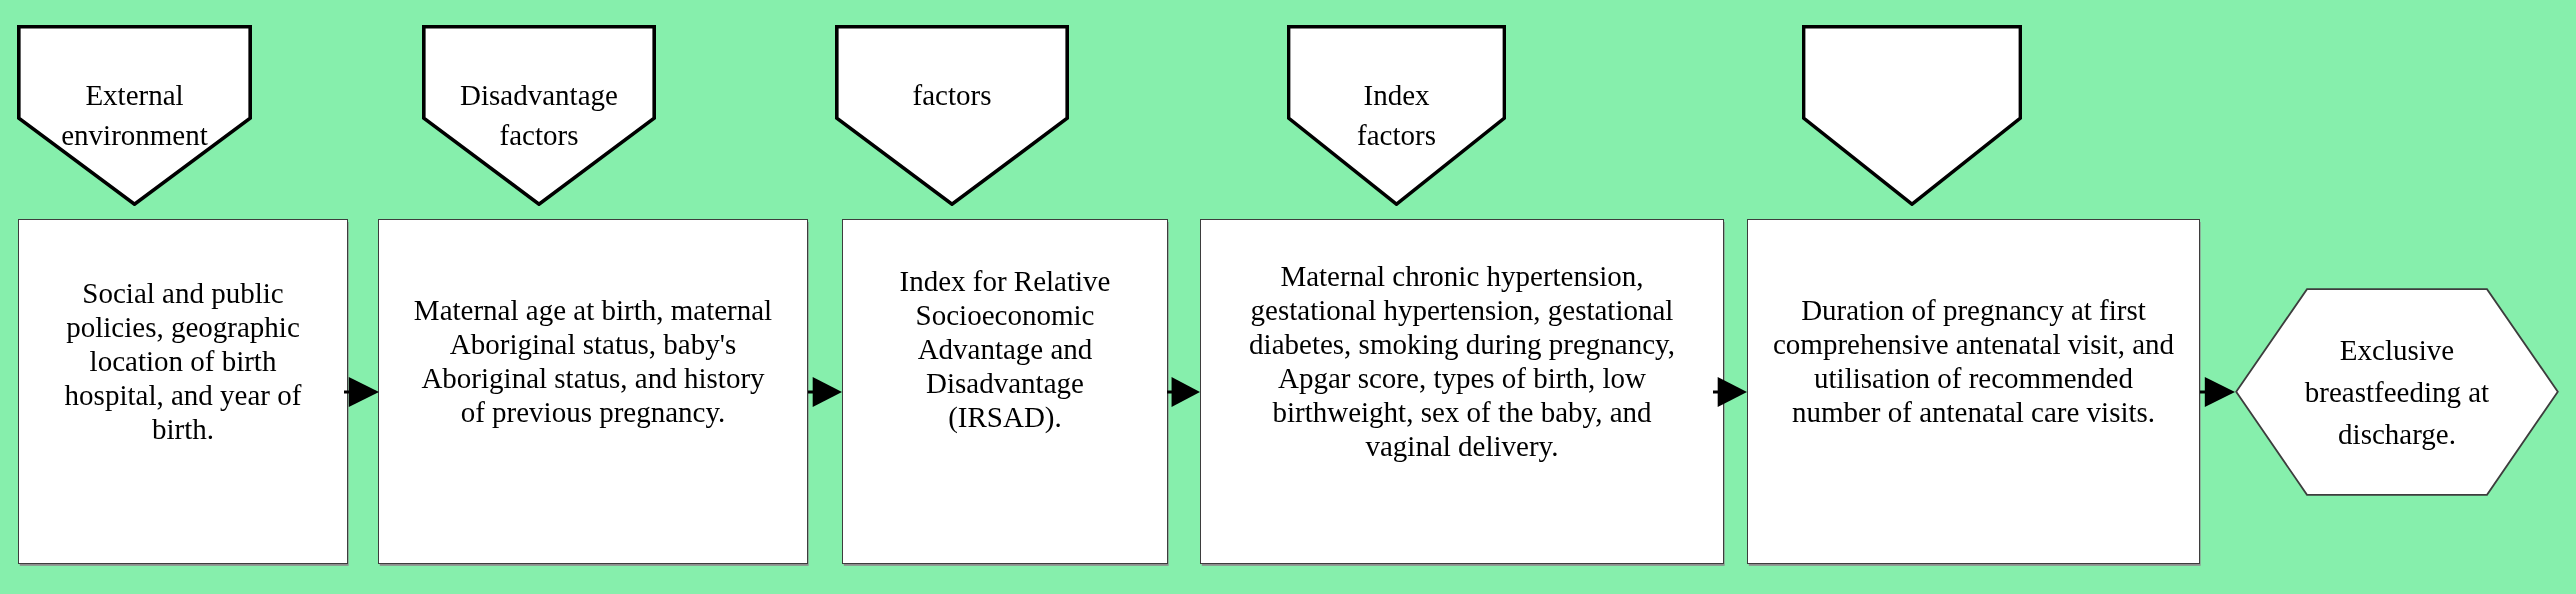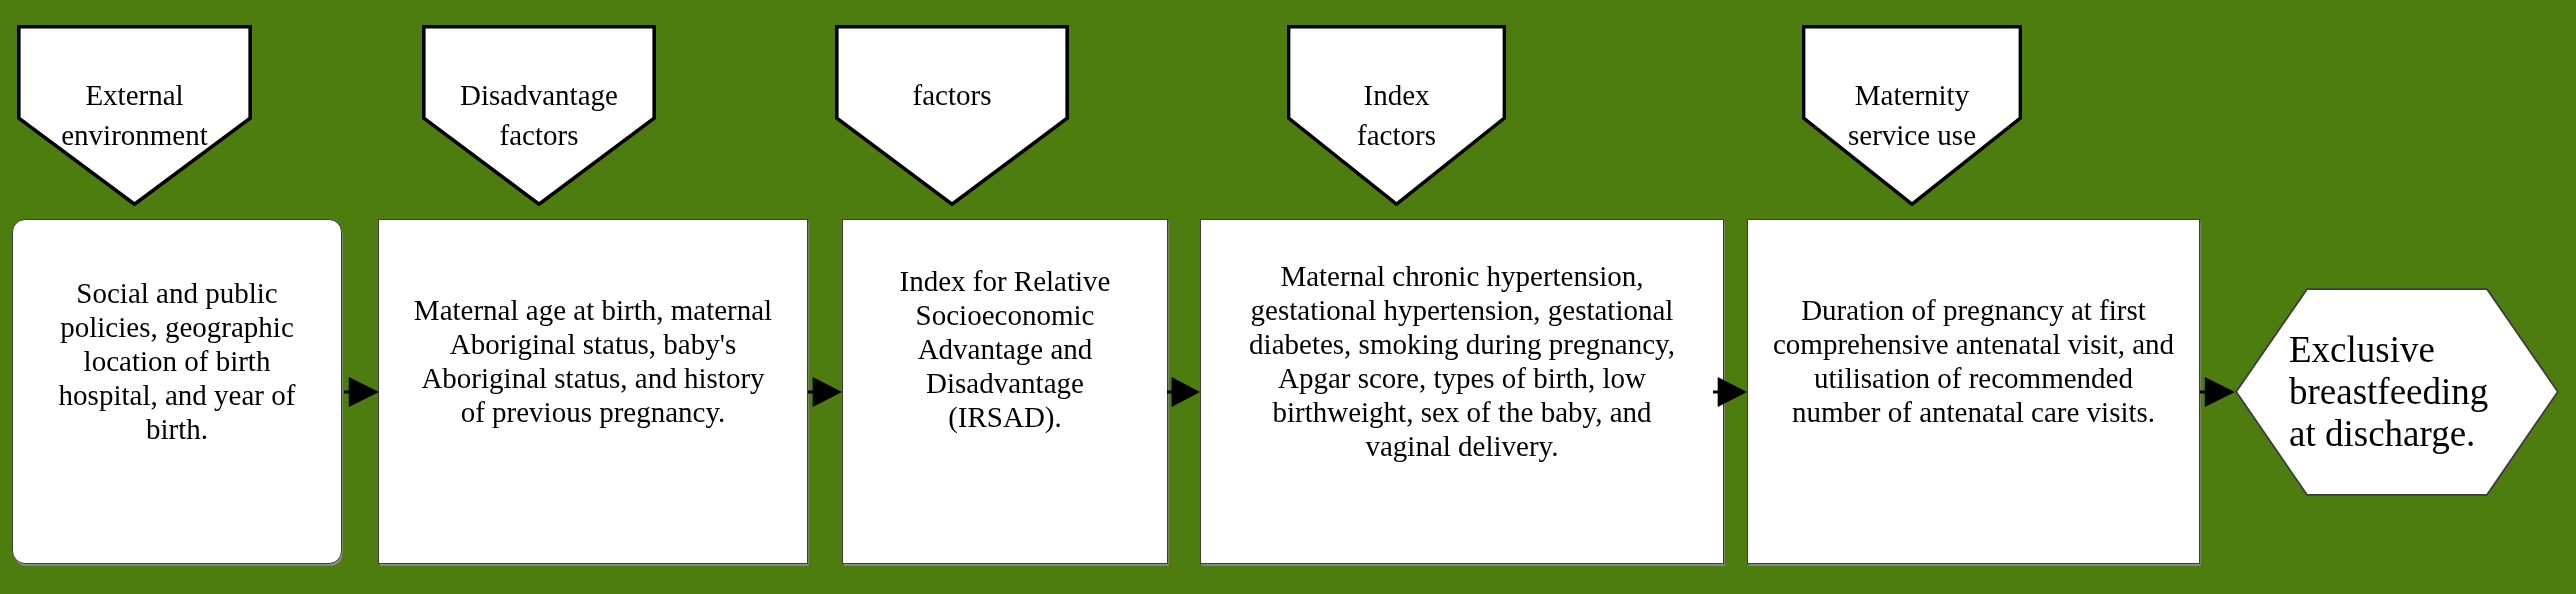--- a/index.html
+++ b/index.html
@@ -1,20 +1,20 @@
 <!DOCTYPE html>
 <html style="font-size:9.6px"><head>
 <meta charset="utf-8">
 <style>
   html,body{margin:0;padding:0;background:#ffffff;}
   #canvas{
     position:relative;
     width:2576px;
     height:595px;
-    background:#4d7c0f;
+    background:#86efac;
     font-family:"Liberation Serif", serif;
     color:#000000;
     overflow:hidden;
   }
   
   .banner{position:absolute;top:25px;height:181px;}
   .banner svg{position:absolute;left:0;top:0;width:100%;height:100%;}
   .banner polygon{fill:#ffffff;stroke:#000000;stroke-width:6;stroke-linejoin:miter;}
   .banner .banner-text{
     position:absolute;left:0;right:0;top:50px;
@@ -32,42 +32,42 @@
     background:#ffffff;
     border:1.8px solid #3d3d3d;
     box-shadow:1.2px 2.4px 0 -0.6px #8d8d8d;
     box-sizing:border-box;
     display:flex;align-items:center;justify-content:center;
   }
   .vbox .box-text{
     width:100%;text-align:center;
     font-size:29px;line-height:34px;
   }
-  .x1{left:12px;width:330px;padding:0 31px 62px;border-radius:13px;}
+  .x1{left:18px;width:330px;padding:0 31px 62px;}
   .x2{left:378px;width:430px;padding:0 32px 62px;}
   .x3{left:842px;width:326px;padding:0 31px 86px;}
   .x4{left:1200px;width:524px;padding:0 27px 62px;}
   .x5{left:1747px;width:453px;padding:0 23px 62px;}
   
   .arrow{position:absolute;top:374px;height:36px;}
   .arrow svg{display:block;width:100%;height:100%;}
   .arrow line{stroke:#000000;stroke-width:5;}
   .arrow polygon{fill:#000000;stroke:none;}
   .a1{left:344px;width:35px;}
   .a2{left:808px;width:34px;}
   .a3{left:1167px;width:33px;}
   .a4{left:1713px;width:34px;}
   .a5{left:2200px;width:35px;}
   
   .hex{position:absolute;left:2235px;top:288px;width:324px;height:208px;}
   .hex svg{position:absolute;left:0;top:0;width:100%;height:100%;}
   .hex polygon{fill:#ffffff;stroke:#3d3d3d;stroke-width:3;stroke-linejoin:miter;}
   .hex .hex-text{
     position:absolute;left:54px;right:54px;top:41px;
-    text-align:left;font-size:37px;line-height:42px;
+    text-align:center;font-size:29px;line-height:42px;
   }
 </style>
 </head>
 <body>
 
 <div id="canvas">
 
   <div class="banner b1">
     <svg viewBox="0 0 390 301" preserveAspectRatio="none">
       <polygon points="3,3 387,3 387,155 195,298 3,155"></polygon>
@@ -104,24 +104,20 @@
     <div class="banner-text">
       <span>Index</span>
       <span>factors</span>
     </div>
   </div>
 
   <div class="banner b5">
     <svg viewBox="0 0 390 301" preserveAspectRatio="none">
       <polygon points="3,3 387,3 387,155 195,298 3,155"></polygon>
     </svg>
-    <div class="banner-text">
-      <span>Maternity</span>
-      <span>service use</span>
-    </div>
   </div>
 
   <div class="vbox x1">
     <div class="box-text">Social and public policies, geographic location of birth hospital, and year of birth.</div>
   </div>
 
   <div class="vbox x2">
     <div class="box-text">Maternal age at birth, maternal Aboriginal status, baby's Aboriginal status, and history of previous pregnancy.</div>
   </div>
 

